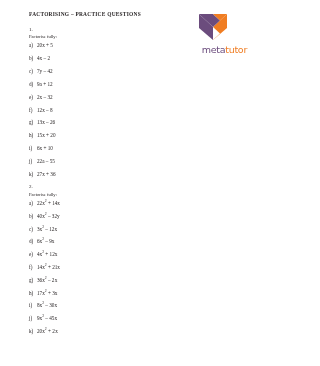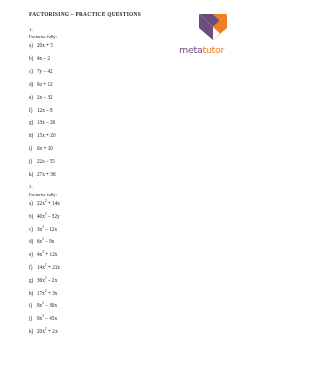--- a/index.html
+++ b/index.html
@@ -73,21 +73,21 @@
   sup {
     font-size: 0.72em;
     vertical-align: super;
     line-height: 0;
   }
   .logo {
     position: absolute;
     right: 12px;
     top: 12px;
     width: 68px;
-    text-align: left;
+    text-align: right;
   }
   .logo-mark {
     display: block;
     margin: 0 auto 3px auto;
   }
   .logo-wordmark {
     font-family: "DejaVu Sans", "Liberation Sans", sans-serif;
     font-size: 9.5px;
     letter-spacing: -0.3px;
     line-height: 1;

